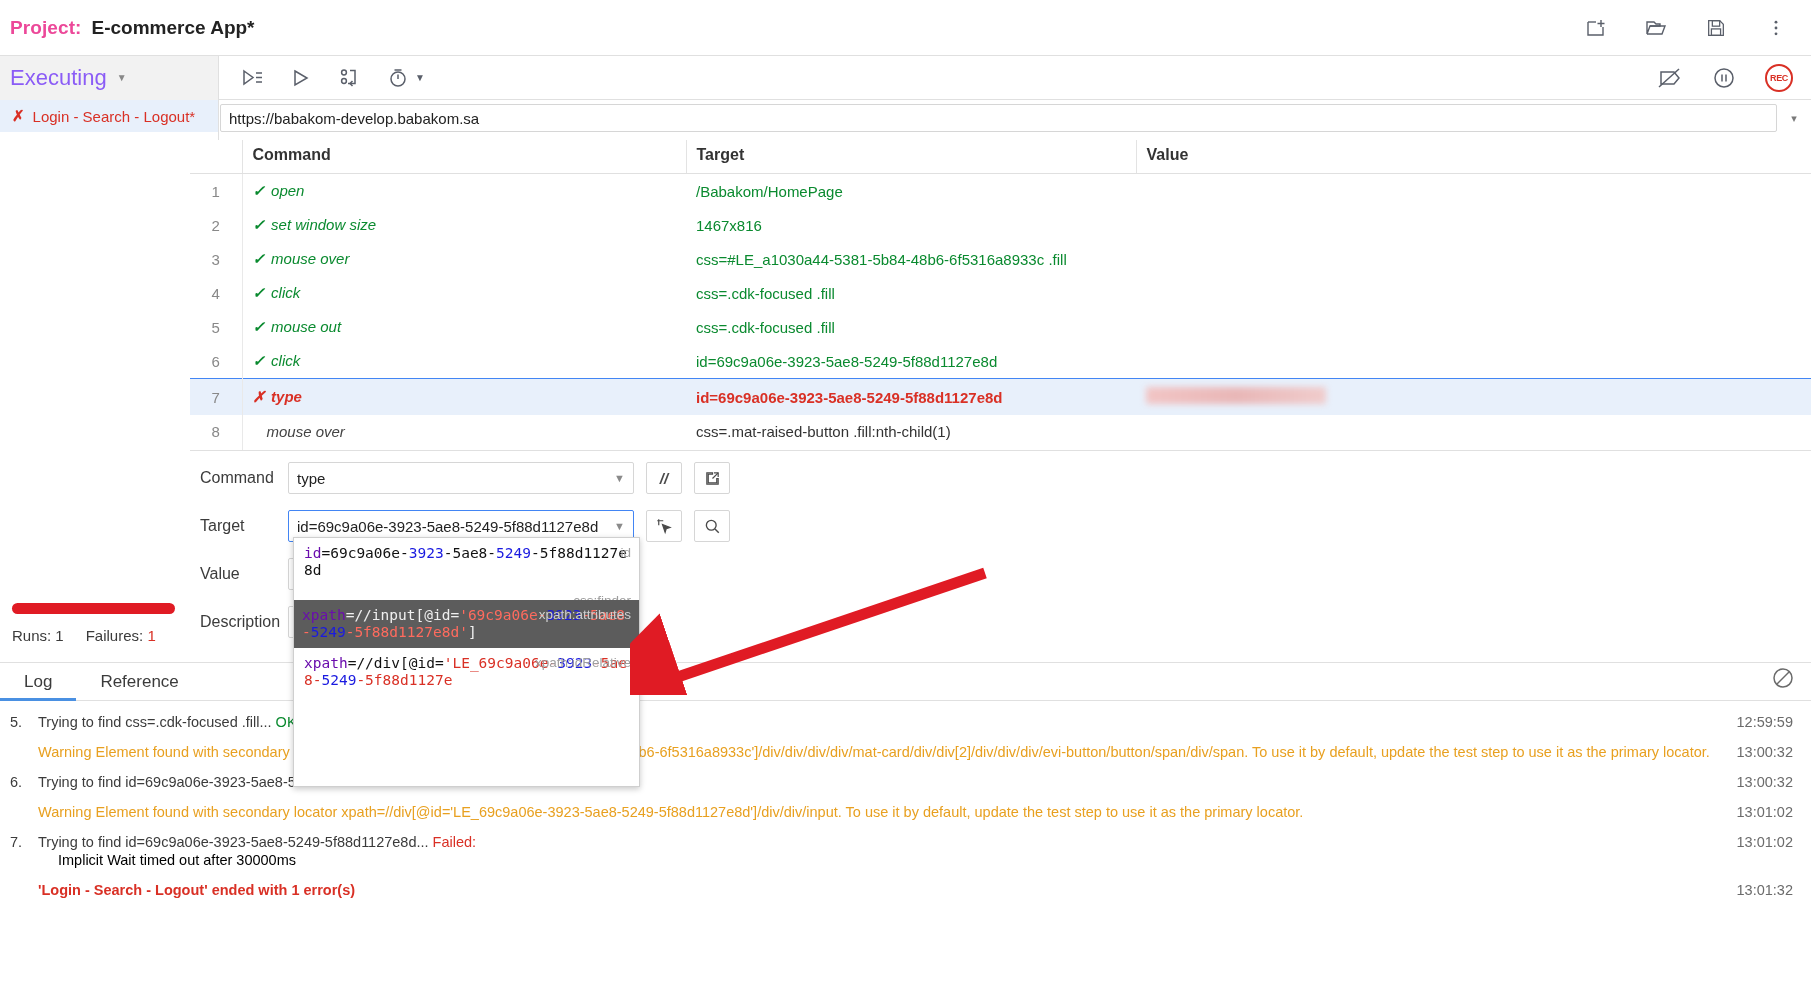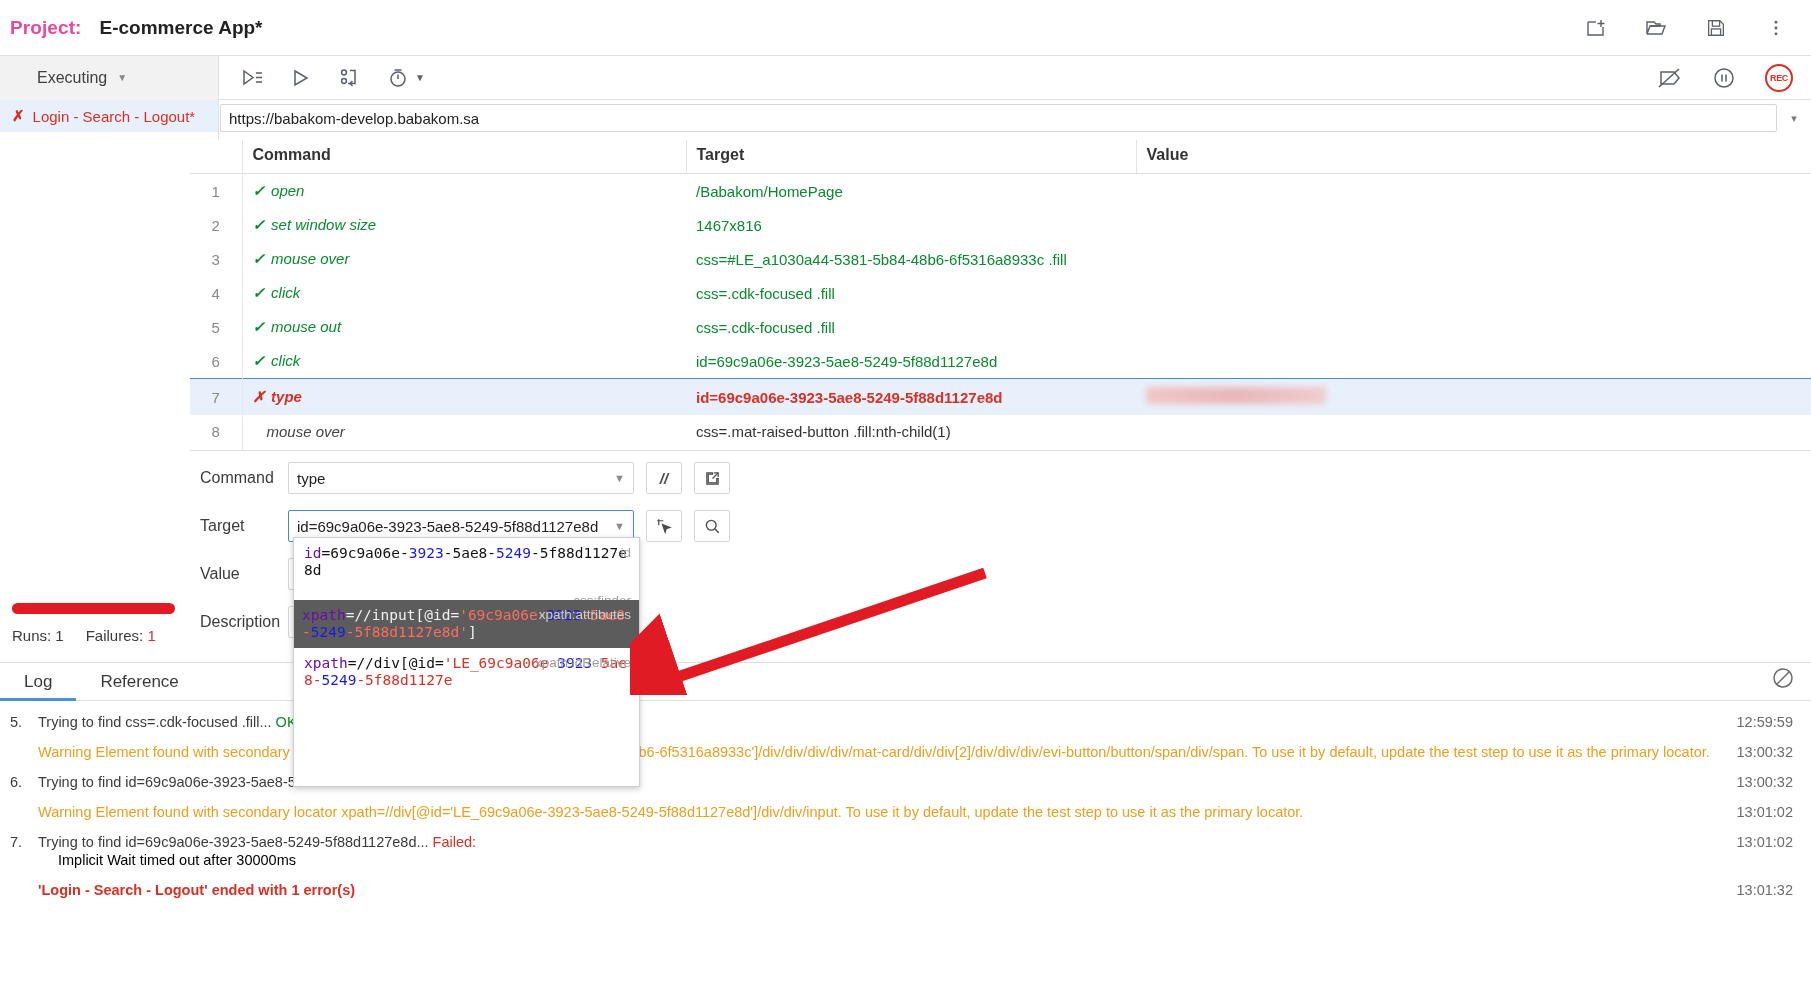--- a/index.html
+++ b/index.html
@@ -12,35 +12,35 @@
   }
   #root { position: relative; width: 1811px; height: 981px; }
 
   
   .titlebar {
     position: absolute; left:0; top:0; width:1811px; height:56px;
     border-bottom: 1px solid #e0e0e0;
     display:flex; align-items:center;
   }
   .proj-label { font-size:19px; font-weight:bold; color:#ec4899; margin-left:10px; letter-spacing:0.1px;}
-  .proj-name  { font-size:19px; font-weight:bold; color:#222; margin-left:18px;}
+  .proj-name  { font-size:19px; font-weight:bold; color:#222; margin-left:10px;}
   .titlebar-icons { margin-left:auto; display:flex; align-items:center; gap:34px; margin-right:22px; }
   .ticon { width:26px; height:26px; color:#5a5f6a; display:flex; align-items:center; justify-content:center; cursor:pointer;}
   .ticon svg { display:block; }
 
   
   .toolbar {
     position:absolute; left:0; top:56px; width:1811px; height:44px;
     border-bottom:1px solid #e0e0e0; display:flex; align-items:center;
   }
   .execsel {
     width:219px; height:44px; background:#f2f2f2; display:flex; align-items:center;
     padding-left:10px; border-right:1px solid #e0e0e0; cursor:pointer;
   }
-  .execsel .txt { font-size:16px; color:#404040;margin-left:27px; }
+  .execsel .txt { font-size:22px; color:#8b5cf6; }
   .execsel .caret { margin-left:10px; font-size:10px; color:#888; }
   .toolicons { display:flex; align-items:center; gap:24px; margin-left:20px; }
   .tb { color:#5a5f6a; cursor:pointer; display:flex; align-items:center; }
   .rightTools { margin-left:auto; display:flex; align-items:center; gap:28px; margin-right:18px; }
   .recbtn { width:28px; height:28px; border:2px solid #d93025; border-radius:50%;
             display:flex; align-items:center; justify-content:center;
             color:#d93025; font-size:9px; font-weight:bold; letter-spacing:-0.3px; cursor:pointer;}
 
   
   .sidebar {

